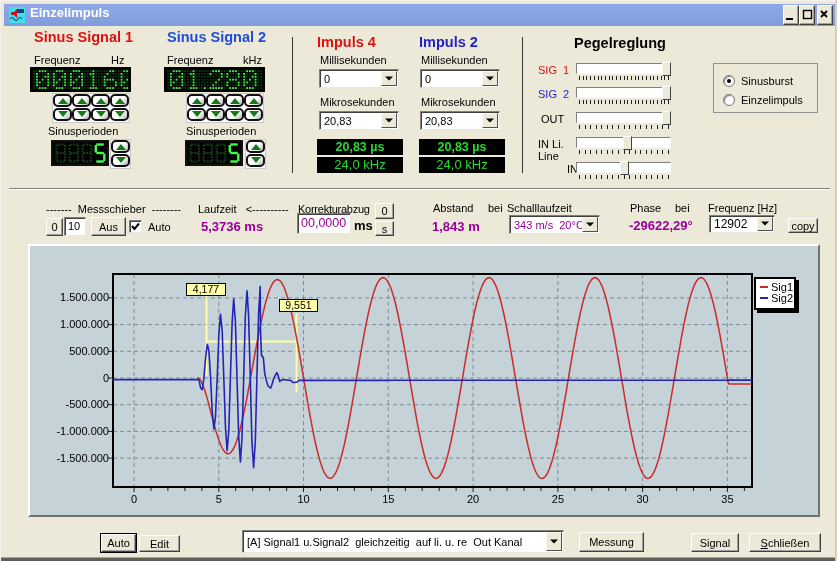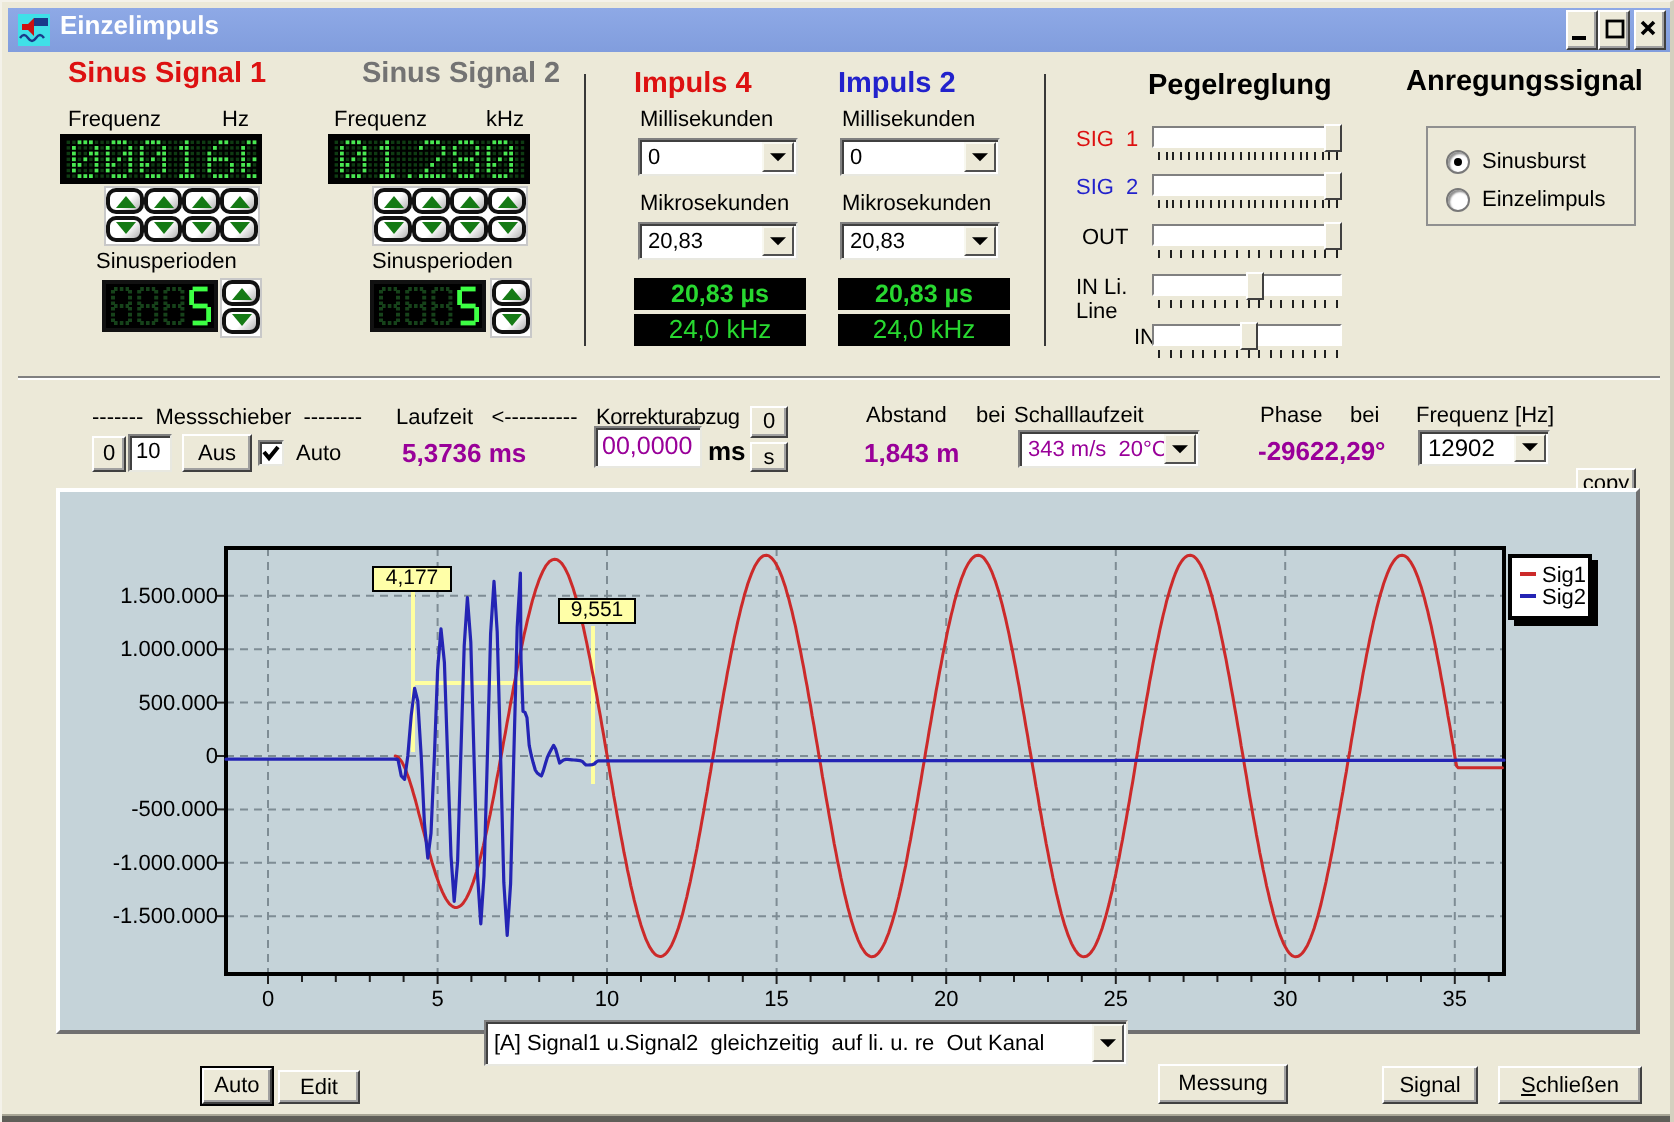--- a/index.html
+++ b/index.html
@@ -402,21 +402,21 @@
       <div class="spcol">
         <div class="spbtn">
           <div class="tri-up"></div>
         </div>
         <div class="spbtn">
           <div class="tri-dn"></div>
         </div>
       </div>
     </div>
 
-  <div class="boldlab" style="left:180px;top:28px;color:#737373">Sinus Signal 2</div>
+  <div class="boldlab" style="left:166px;top:28px;color:#1d4ed8">Sinus Signal 2</div>
   <div class="lab" style="left:166px;top:53px">Frequenz</div>
   <div class="lab" style="left:242px;top:53px">kHz</div>
   <div style="position:absolute;left:163px;top:66px;width:101px;height:25px;background:#000;border:2px solid #000">
       <svg width="97" height="21" style="display:block">
         <rect width="97" height="21" fill="#000000"></rect>
         <g fill="#0e3b12">
           <rect x="1.3" y="1.3" width="1.7" height="1.7"></rect>
           <rect x="4.1" y="1.3" width="1.7" height="1.7"></rect>
           <rect x="15.4" y="1.3" width="1.7" height="1.7"></rect>
           <rect x="18.2" y="1.3" width="1.7" height="1.7"></rect>
@@ -916,21 +916,20 @@
         <div class="tick" style="left:58.6px"></div>
         <div class="tick" style="left:64.2px"></div>
         <div class="tick" style="left:69.8px"></div>
         <div class="tick" style="left:75.3px"></div>
         <div class="tick" style="left:80.9px"></div>
         <div class="tick" style="left:86.4px"></div>
         <div class="tick" style="left:92.0px"></div>
       </div>
     </div>
 
-  <div class="boldlab" style="left:702px;top:32px">Anregungssignal</div>
   <div style="position:absolute;left:712px;top:62px;width:105px;height:50px;border:1px solid #909090"></div>
   <div class="radio sel" style="left:722px;top:74px"></div>
   <div class="lab" style="left:740px;top:74px">Sinusburst</div>
   <div class="radio" style="left:722px;top:93px"></div>
   <div class="lab" style="left:740px;top:93px">Einzelimpuls</div>
 
   <div style="position:absolute;left:8px;top:187px;width:821px;height:1px;background:#808080"></div>
   <div style="position:absolute;left:8px;top:188px;width:821px;height:1px;background:#ffffff"></div>
 
   <div class="lab" style="left:45px;top:202px">-------  Messschieber  --------</div>
@@ -966,21 +965,21 @@
   <div class="lab" style="left:629px;top:201px">Phase</div>
   <div class="lab" style="left:674px;top:201px">bei</div>
   <div class="lab" style="left:707px;top:201px">Frequenz [Hz]</div>
   <div class="purp" style="left:628px;top:217px">-29622,29°</div>
   <div class="combo" style="left:708px;top:214px;width:66px;height:18px">
       <span class="cbtext" style="color:#000;font-size:12px">12902</span>
       <div class="cbbtn">
         <div class="cbarr"></div>
       </div>
     </div>
-  <div class="btn " style="left:787px;top:217px;width:30px;height:15px;font-size:11px;margin-top:16px;">copy</div>
+  <div class="btn " style="left:787px;top:217px;width:30px;height:15px;font-size:11px;">copy</div>
 
   <div style="position:absolute;left:27px;top:243px;width:792px;height:273px;background:#c5d3d9;
     border:2px solid; border-color:#ffffff #707070 #707070 #ffffff">
     <div style="position:absolute;left:-2px;top:-2px;width:792px;height:273px">
     <svg width="792" height="273" style="position:absolute;left:0;top:0">
 <line x1="106.0" y1="30" x2="106.0" y2="243" stroke="#7e8c94" stroke-width="1" stroke-dasharray="4,3"></line>
           <line x1="190.8" y1="30" x2="190.8" y2="243" stroke="#7e8c94" stroke-width="1" stroke-dasharray="4,3"></line>
           <line x1="275.5" y1="30" x2="275.5" y2="243" stroke="#7e8c94" stroke-width="1" stroke-dasharray="4,3"></line>
           <line x1="360.3" y1="30" x2="360.3" y2="243" stroke="#7e8c94" stroke-width="1" stroke-dasharray="4,3"></line>
           <line x1="445.1" y1="30" x2="445.1" y2="243" stroke="#7e8c94" stroke-width="1" stroke-dasharray="4,3"></line>
@@ -1070,21 +1069,21 @@
         <line x1="4" y1="19" x2="12" y2="19" stroke="#2424b4" stroke-width="2"></line>
         <text x="15" y="12" class="axlab" font-size="10.5">Sig1</text>
         <text x="15" y="23" class="axlab" font-size="10.5">Sig2</text>
       </svg>
     </div>
     </div>
   </div>
 
   <div class="btn def" style="left:100px;top:533px;width:35px;height:18px;font-size:11px;">Auto</div>
   <div class="btn " style="left:138px;top:534px;width:41px;height:17px;font-size:11px;">Edit</div>
-  <div class="combo" style="left:241px;top:509px;width:322px;height:23px">
+  <div class="combo" style="left:241px;top:529px;width:322px;height:23px">
       <span class="cbtext" style="color:#000;font-size:11px">[A] Signal1 u.Signal2  gleichzeitig  auf li. u. re  Out Kanal</span>
       <div class="cbbtn">
         <div class="cbarr"></div>
       </div>
     </div>
   <div class="btn " style="left:578px;top:531px;width:65px;height:20px;font-size:11px;">Messung</div>
   <div class="btn " style="left:690px;top:532px;width:48px;height:19px;font-size:11px;">Signal</div>
   <div class="btn " style="left:748px;top:532px;width:72px;height:19px;font-size:11px;"><span style="text-decoration:underline">S</span>chließen</div>
 
   <div style="position:absolute;left:0px;bottom:3px;width:837px;height:1px;background:#a8a696"></div>

